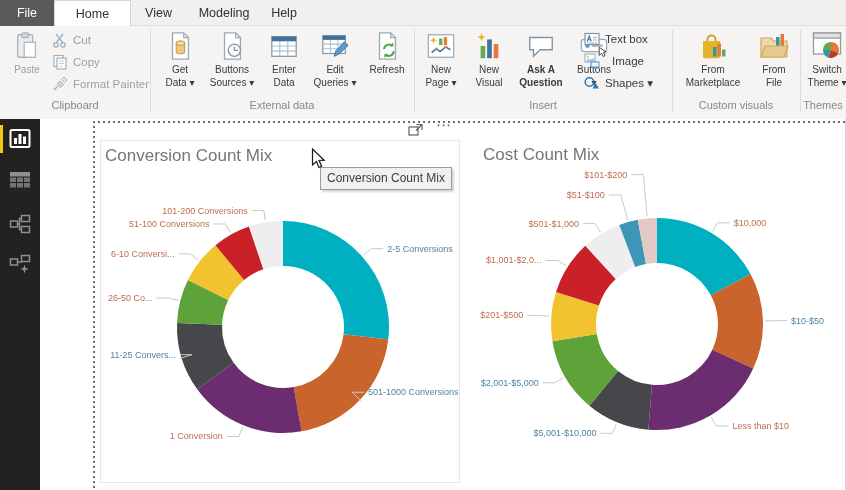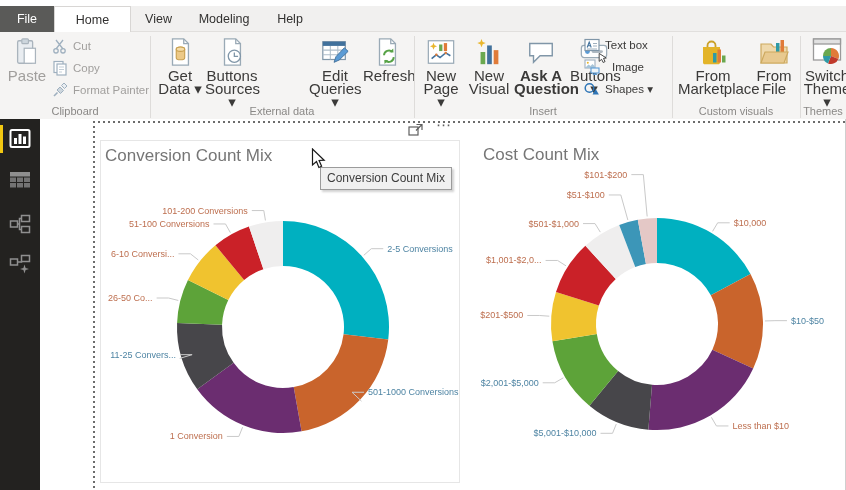--- a/index.html
+++ b/index.html
@@ -1,36 +1,36 @@
 <!DOCTYPE html>
 <html><head>
 <meta charset="utf-8">
 <style>
   * { margin:0; padding:0; box-sizing:border-box; }
   html,body { width:846px; height:490px; overflow:hidden; }
   body { font-family:"Liberation Sans", sans-serif; background:#fff; }
   #app { position:relative; width:846px; height:490px; background:#fff; }
 
   
-  #ribbon { position:absolute; left:0; top:0; width:846px; height:120px; background:#f5f4f3; border-bottom:1px solid #d5d3d1;margin-top:6px; }
+  #ribbon { position:absolute; left:0; top:0; width:846px; height:120px; background:#f5f4f3; border-bottom:1px solid #d5d3d1; }
   #tabrow { position:absolute; left:0; top:0; width:846px; height:26px; background:#f1f0ef; border-bottom:1px solid #e1dfdd; }
   .tab { position:absolute; top:0; height:26px; line-height:26px; text-align:center; font-size:12.5px; color:#323130; cursor:default; }
   .tab-file { left:0; width:54px; background:#5a5a58; color:#fff; }
   .tab-home { left:54px; width:77px; background:#ffffff; border:1px solid #d8d6d4; border-bottom:none; }
   .tab-view { left:131px; width:55px; }
   .tab-modeling { left:186px; width:76px; }
-  .tab-help { left:256px; width:68px; }
+  .tab-help { left:250px; width:68px; }
 
   #ribbonbody { position:absolute; left:0; top:26px; width:846px; height:93px; }
   .rsep { position:absolute; top:4px; width:1px; height:82px; background:#dedcda; }
   .grouplabel { position:absolute; top:73px; height:16px; text-align:center; font-size:11px; color:#8a8886; }
 
   .bigbtn { position:absolute; top:3px; height:68px; text-align:center; cursor:default; }
   .bigbtn .bicon { display:block; height:32px; margin-top:1px; }
-  .bigbtn .blabel { display:block; font-size:15px; line-height:13px; color:#3b3a39; white-space:pre-line; margin-top:1px; }
+  .bigbtn .blabel { display:block; font-size:10px; line-height:13px; color:#3b3a39; white-space:pre-line; margin-top:1px; }
   .bigbtn.disabled .blabel { color:#a19f9d; }
 
   .smallbtn { position:absolute; height:18px; display:flex; align-items:center; cursor:default;justify-content:center; }
   .smallbtn .sicon { width:17px; height:16px; margin-right:4px; flex:0 0 auto; }
   .smallbtn .slabel { font-size:11.5px; color:#3b3a39; white-space:nowrap; }
   .smallbtn.disabled .slabel { color:#a19f9d; }
 
   
   #sidebar { position:absolute; left:0; top:119px; width:40px; height:371px; background:#232220; }
   .side-item { position:absolute; left:9px; width:24px; height:24px; cursor:default; }
@@ -136,20 +136,31 @@
         <span class="bicon">
           <svg width="30" height="32" viewBox="0 0 32 32">
               <path d="M8 2h12l5 5v23H8z" fill="#fff" stroke="#9aaab6" stroke-width="1.4"></path>
               <path d="M20 2v5h5" fill="none" stroke="#9aaab6" stroke-width="1.4"></path>
               <circle cx="18.5" cy="20.5" r="6.5" fill="#fff" stroke="#8096a8" stroke-width="1.4"></circle>
               <path d="M18.5 16.5v4.2h4" stroke="#8096a8" stroke-width="1.4" fill="none"></path>
             </svg>
         </span>
         <span class="blabel">Buttons
 Sources ▾</span>
+      </div>
+      <div class="bigbtn" style="left:261px;width:46px;">
+        <span class="bicon">
+          <svg width="30" height="32" viewBox="0 0 32 32">
+              <rect x="3" y="6" width="26" height="21" fill="#fff" stroke="#8096a8" stroke-width="1.3"></rect>
+              <rect x="3" y="6" width="26" height="5" fill="#41719c"></rect>
+              <path d="M3 16h26M3 21.5h26M11.5 11v16M20 11v16" stroke="#aebdc9" stroke-width="1.2" fill="none"></path>
+            </svg>
+        </span>
+        <span class="blabel">Enter
+Data</span>
       </div>
       <div class="bigbtn" style="left:309px;width:52px;">
         <span class="bicon">
           <svg width="30" height="32" viewBox="0 0 32 32">
               <rect x="3" y="5" width="24" height="19" fill="#fff" stroke="#8096a8" stroke-width="1.3"></rect>
               <rect x="3" y="5" width="24" height="4.5" fill="#41719c"></rect>
               <path d="M3 14h24M3 19h24M11 9.5v14.5M19 9.5v14.5" stroke="#aebdc9" stroke-width="1.1" fill="none"></path>
               <path d="M15 27l2-6 9-9.5 4 3.8-9.5 9.2z" fill="#5b9bd5" stroke="#41719c" stroke-width="1"></path>
             </svg>
         </span>

